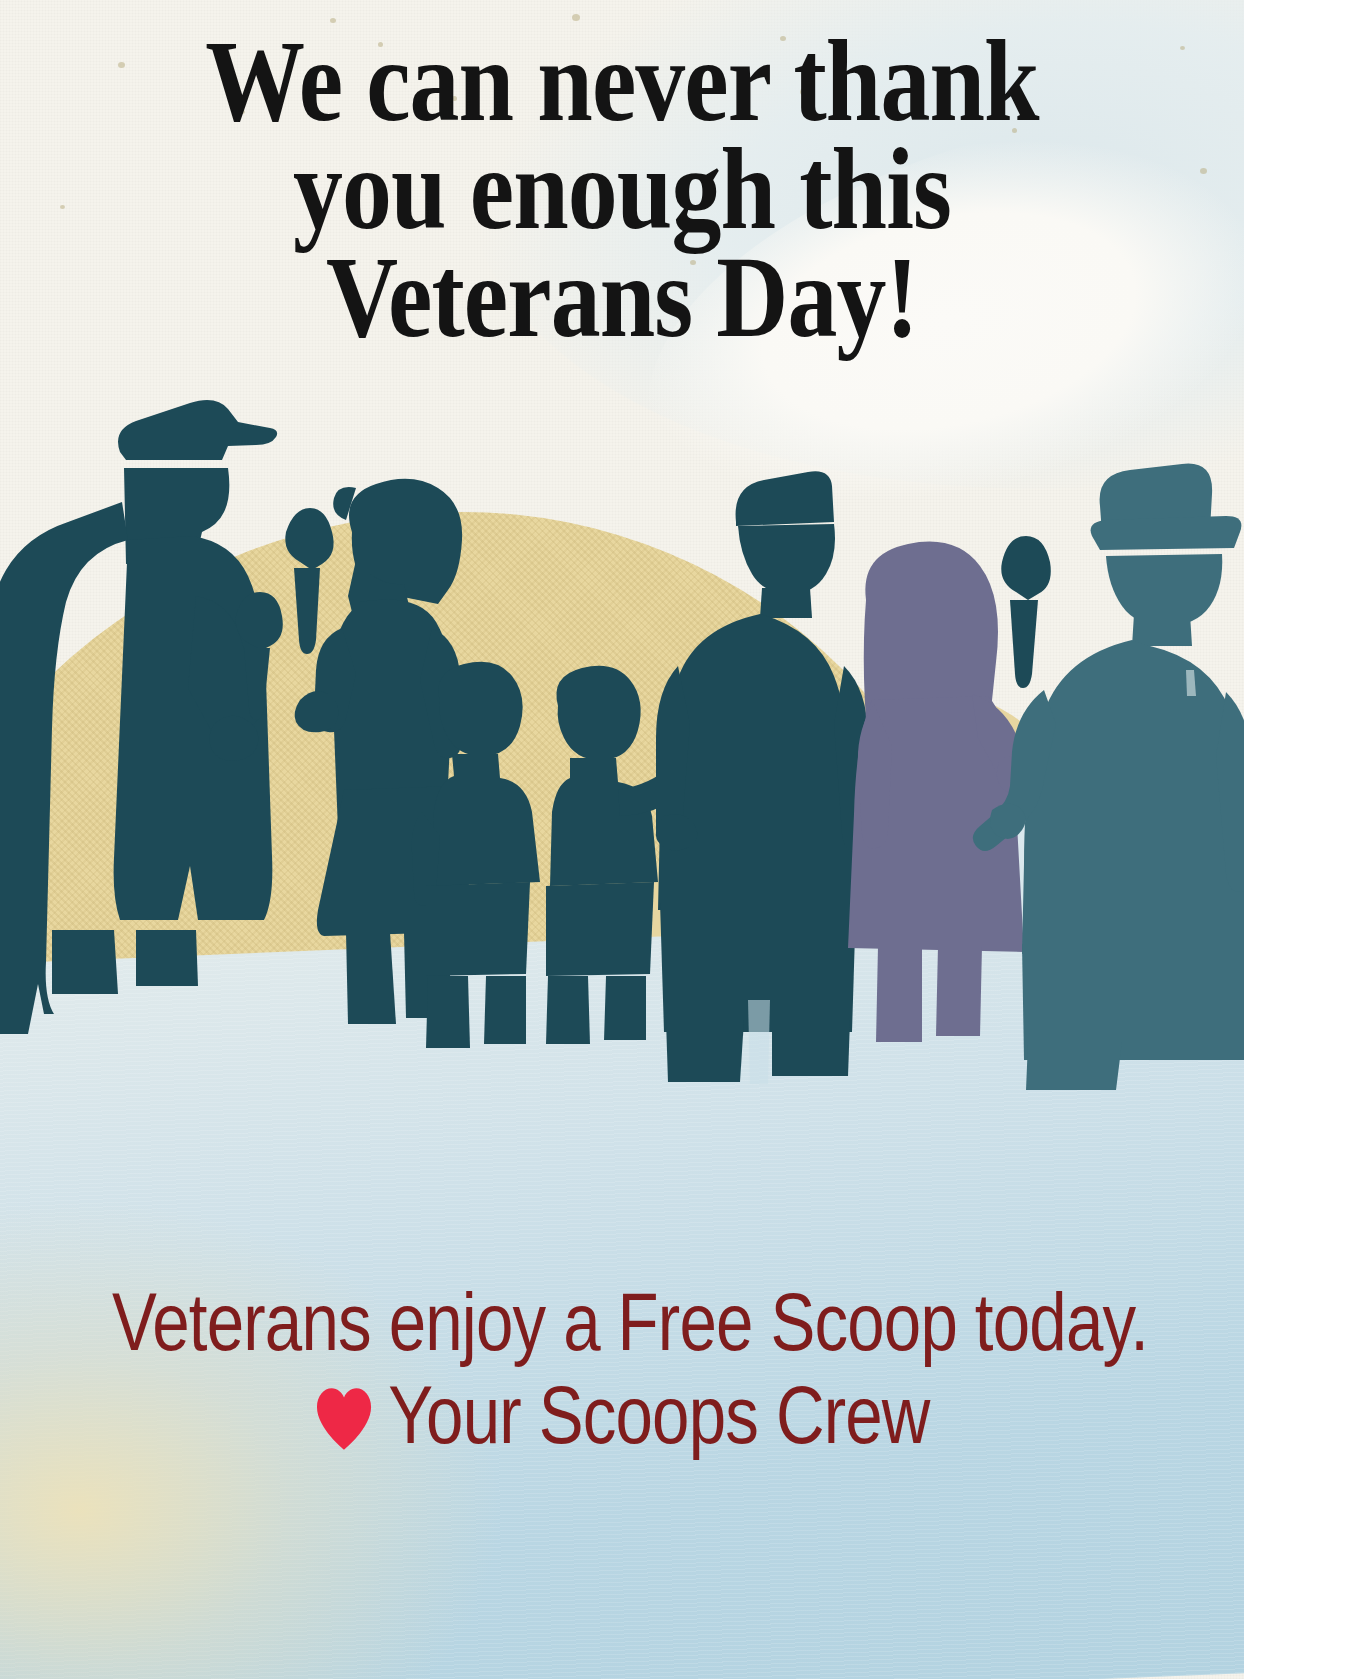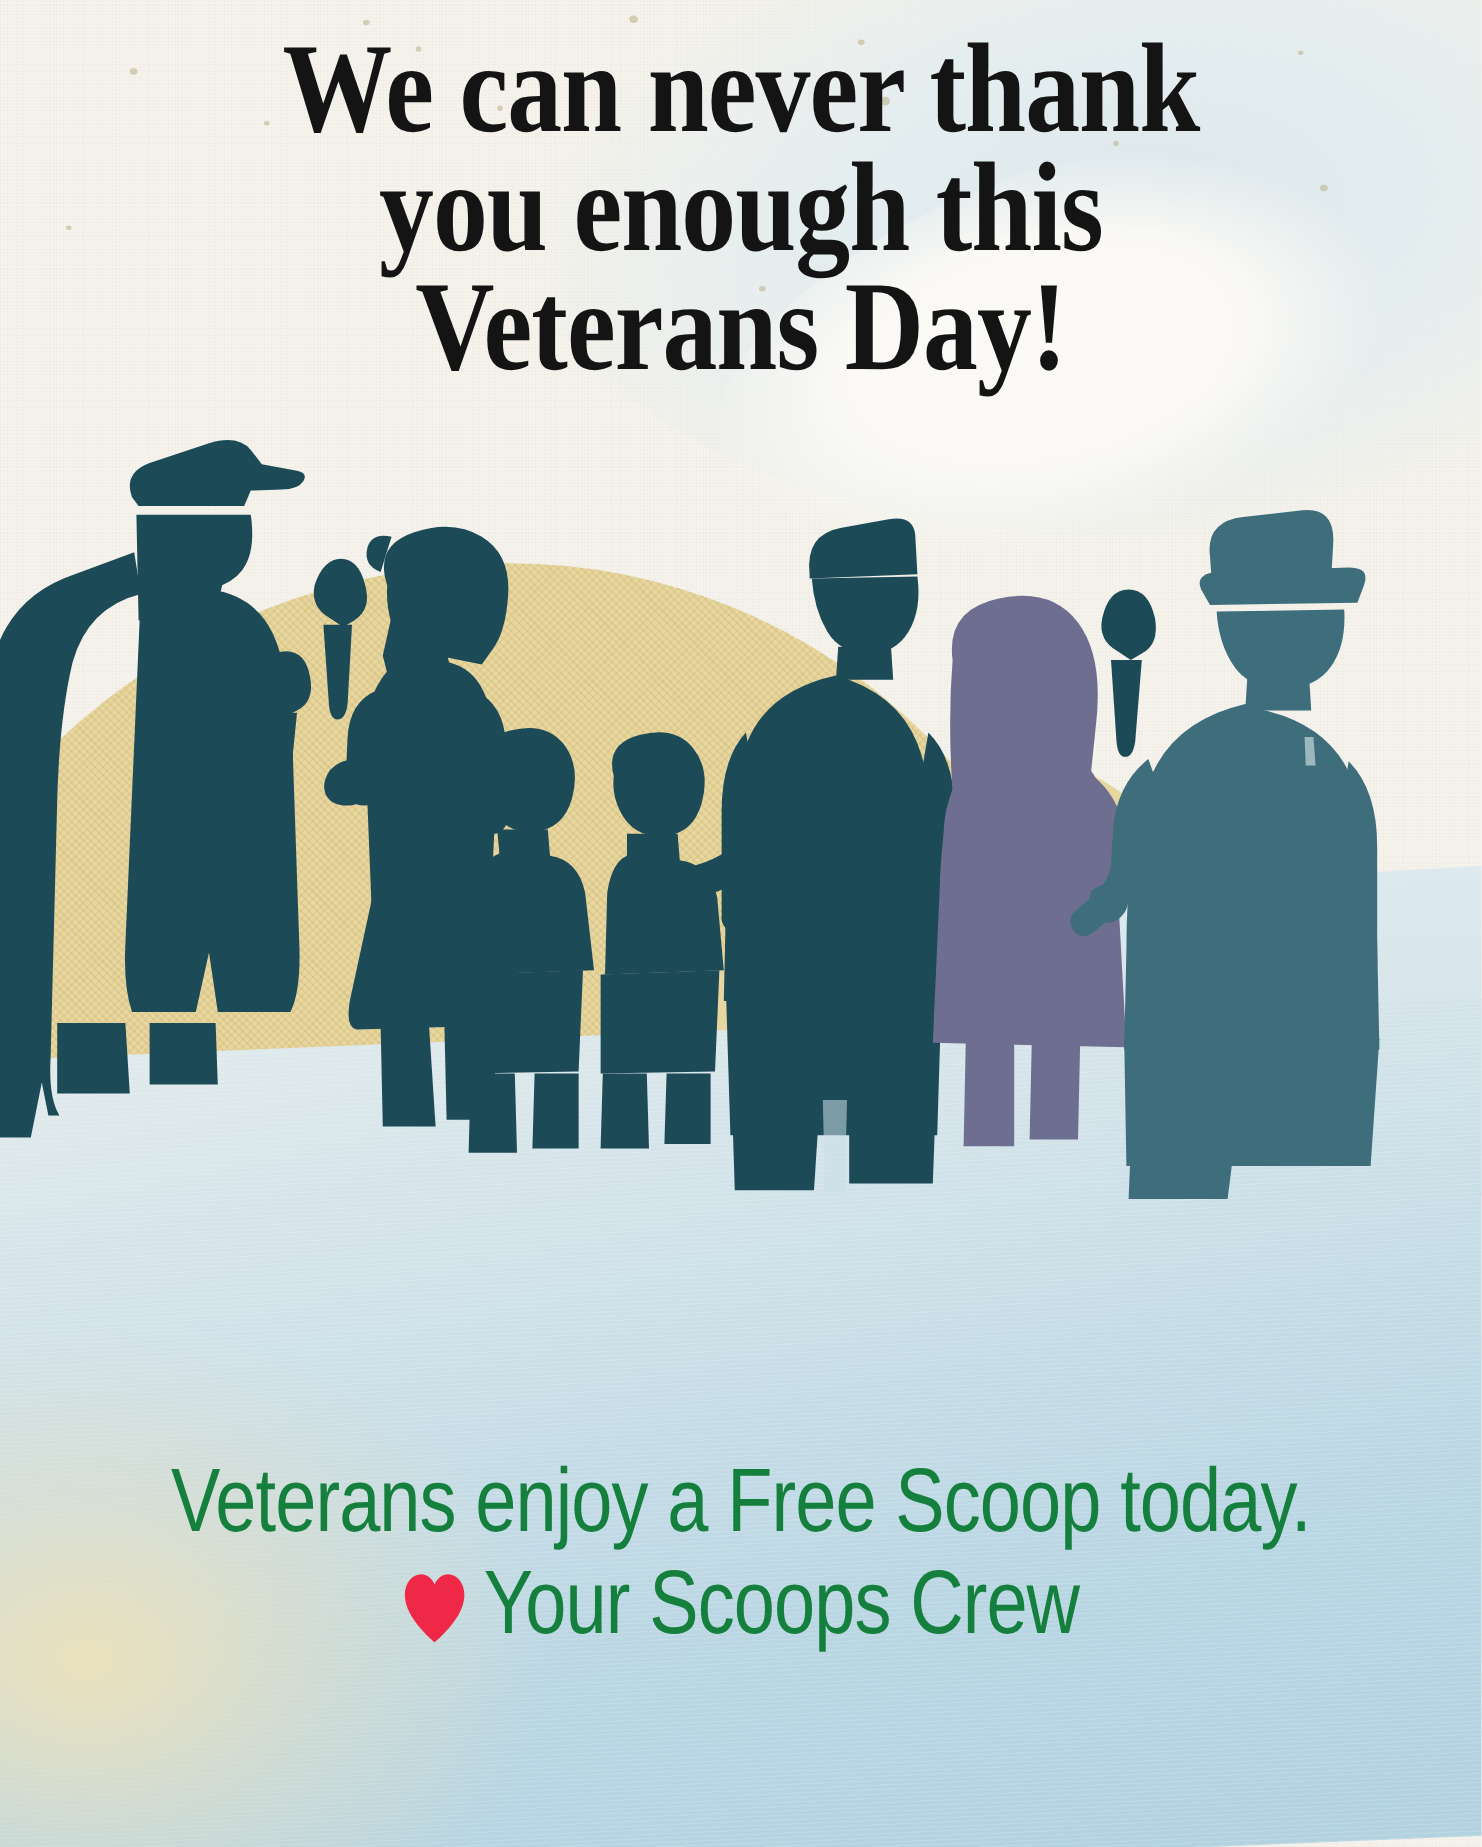--- a/index.html
+++ b/index.html
@@ -1,20 +1,20 @@
 <!DOCTYPE html>
 <html><head>
 <meta charset="utf-8">
 <style>
   html,body{margin:0;padding:0;background:#fff;}
   body{font-family:"Liberation Sans",sans-serif;}
 
   #poster{
     position:relative;
-    width:1347px;height:1679px;
+    width:1244px;height:1679px;
     overflow:hidden;
     background:#F5F3ED;
   }
 
   
   .layer{position:absolute;left:0;top:0;width:100%;height:100%;}
 
   .paper{
     background:#F5F3EC;
   }
@@ -118,24 +118,24 @@
     letter-spacing:-1px;
     color:#141414;
     transform:scaleX(.86);
     transform-origin:50% 0;
     z-index:40;
   }
   .headline .hl{display:block;white-space:nowrap;}
 
   .footer{
     position:absolute;
-    left:0;right:0;top:1318px;
+    left:0;right:0;top:1275px;
     text-align:center;
     z-index:40;
-    color:#15803d;
+    color:#7f1d1d;
   }
   .foot-line{
     display:block;
     font-family:"Liberation Sans","DejaVu Sans",sans-serif;
     font-weight:400;
     font-size:82px;
     line-height:1.14;
     letter-spacing:-1px;
     white-space:nowrap;
     transform:scaleX(.82);

